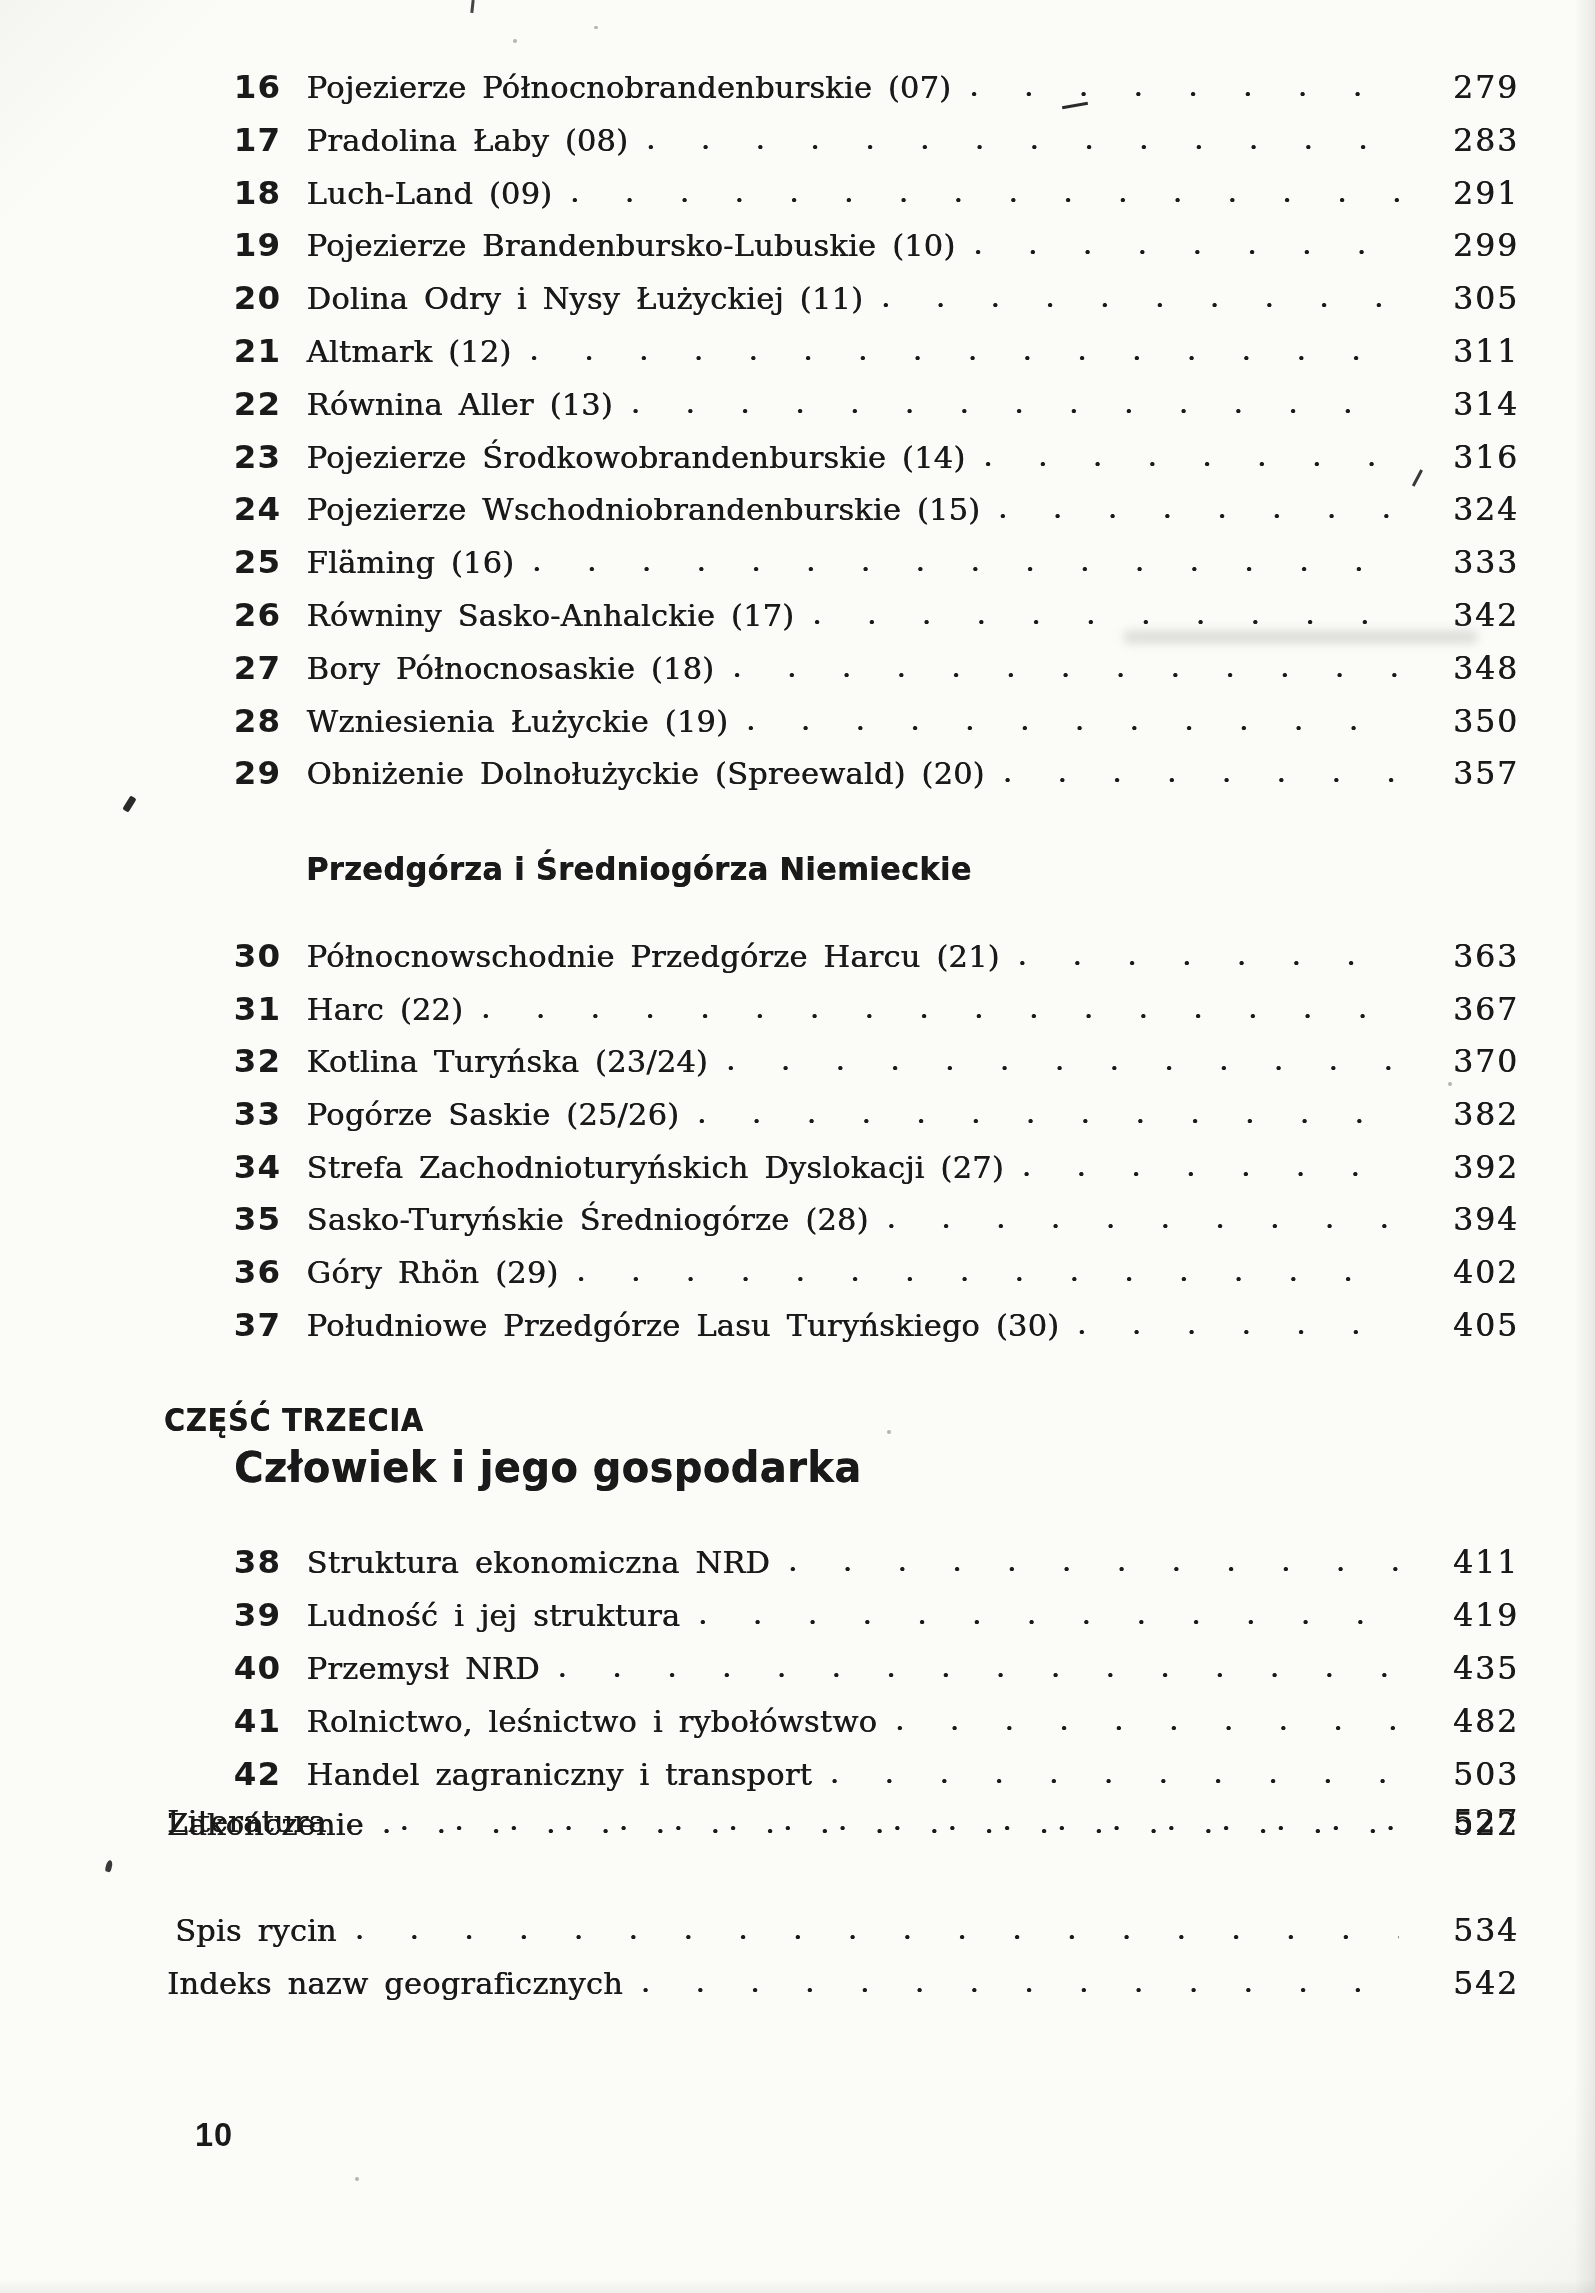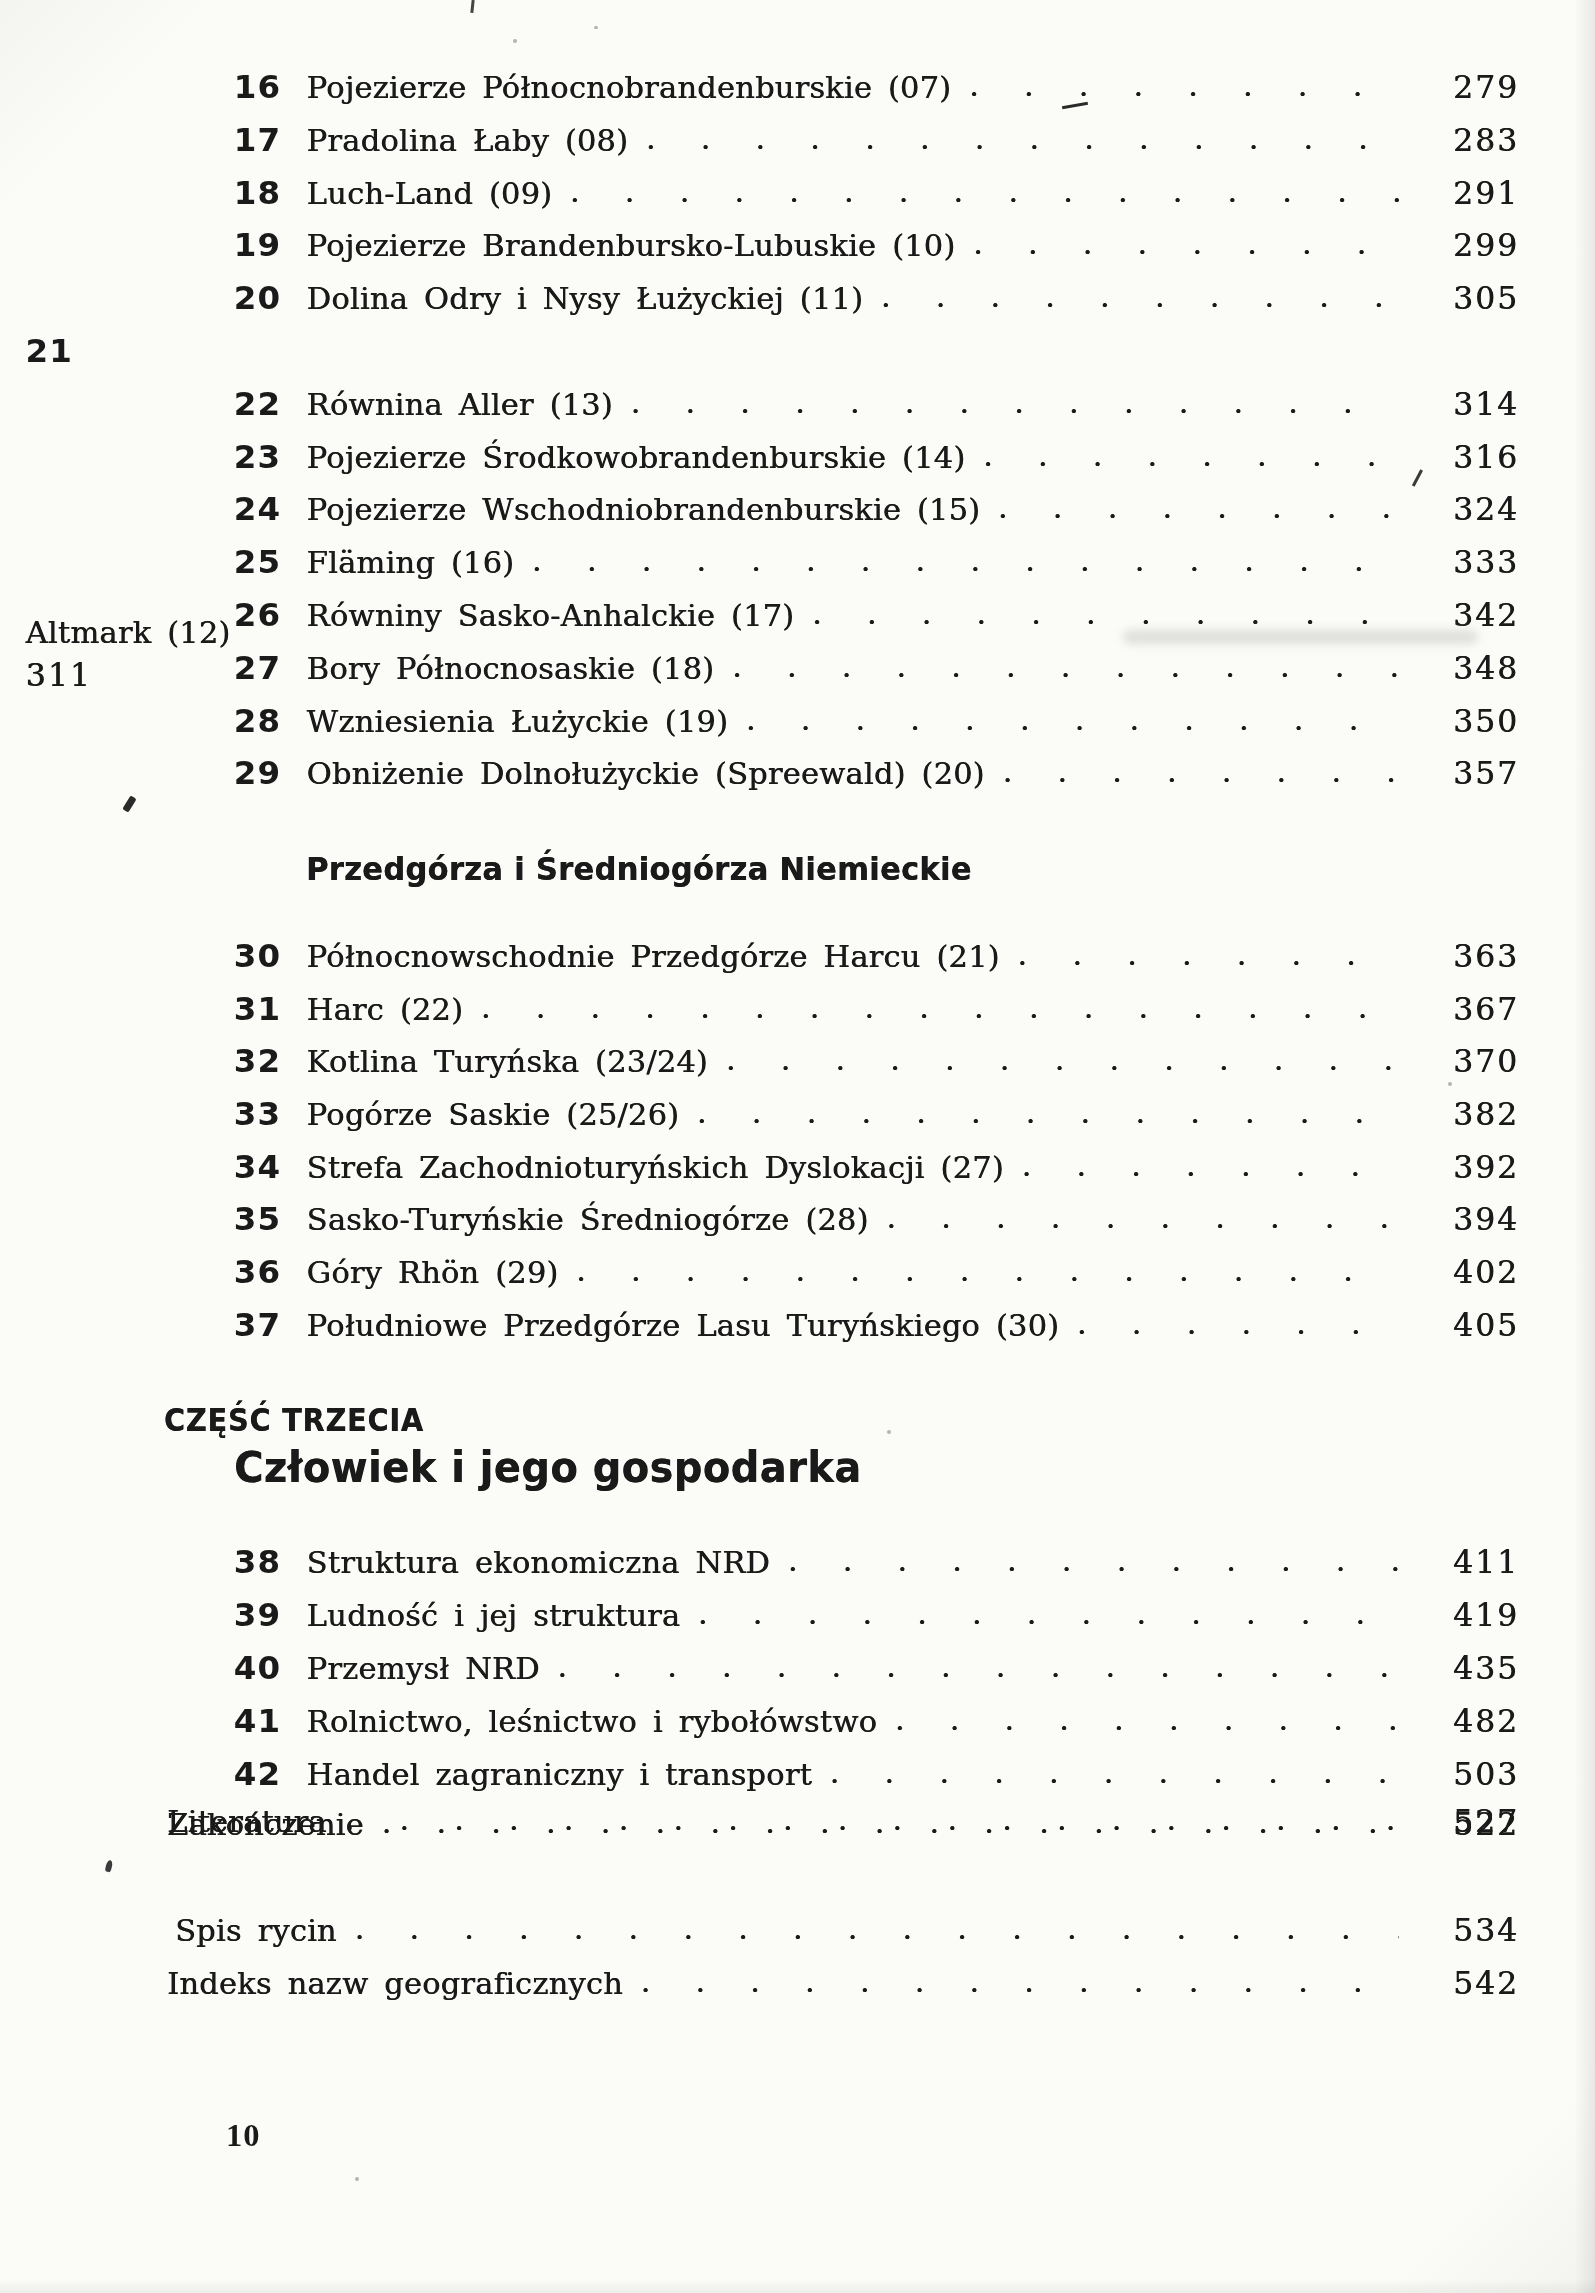--- a/index.html
+++ b/index.html
@@ -36,22 +36,22 @@
     text-shadow:0.4px 0 0 currentColor;}
   .part-label{position:absolute;left:164px;top:1403px;line-height:1.05;
     font-family:"DejaVu Sans","Liberation Sans",sans-serif;font-weight:bold;
     font-size:32.5px;letter-spacing:1px;transform:scaleX(.88);transform-origin:left;
     text-shadow:0.4px 0 0 currentColor;}
   .part-title{position:absolute;left:234px;top:1446px;line-height:1.05;
     font-family:"DejaVu Sans","Liberation Sans",sans-serif;font-weight:bold;
     font-size:42px;letter-spacing:0.5px;transform:scaleX(.95);transform-origin:left;
     text-shadow:0.4px 0 0 currentColor;}
   .folio{position:absolute;left:195px;top:2118px;line-height:1.05;
-    font-family:Liberation Serif, serif;font-weight:bold;
-    font-size:32.5px;letter-spacing:1px;margin-left:31px;}
+    font-family:Liberation Sans, sans-serif;font-weight:bold;
+    font-size:32.5px;letter-spacing:1px;}
 
   
   .artifact{position:absolute;background:#2a2a2a;}
   .speck{position:absolute;width:3.9px;height:3.9px;border-radius:50%;
          background:#6e6e6e;opacity:.5;}
   .smear{position:absolute;left:1123px;top:630px;width:355px;height:13.8px;
          background:#a9a9a5;opacity:.35;filter:blur(4.9px);border-radius:6.9px;}
 </style>
 </head>
 <body>
@@ -82,21 +82,21 @@
         <span class="title">Pojezierze Brandenbursko-Lubuskie (10)</span>
         <span class="leader">. . . . . . . . . . . . . . . . . . . . . . . . . . . . . . </span>
         <span class="pageref">299</span>
       </div>
       <div class="row" style="top: 277px;">
         <span class="num">20</span>
         <span class="title">Dolina Odry i Nysy Łużyckiej (11)</span>
         <span class="leader">. . . . . . . . . . . . . . . . . . . . . . . . . . . . . . </span>
         <span class="pageref">305</span>
       </div>
-      <div class="row" style="top: 330px; flex-direction: column;">
+      <div class="row" style="top: 330px;">
         <span class="num">21</span>
         <span class="title">Altmark (12)</span>
         <span class="leader">. . . . . . . . . . . . . . . . . . . . . . . . . . . . . . </span>
         <span class="pageref">311</span>
       </div>
       <div class="row" style="top: 383px;">
         <span class="num">22</span>
         <span class="title">Równina Aller (13)</span>
         <span class="leader">. . . . . . . . . . . . . . . . . . . . . . . . . . . . . . </span>
         <span class="pageref">314</span>

